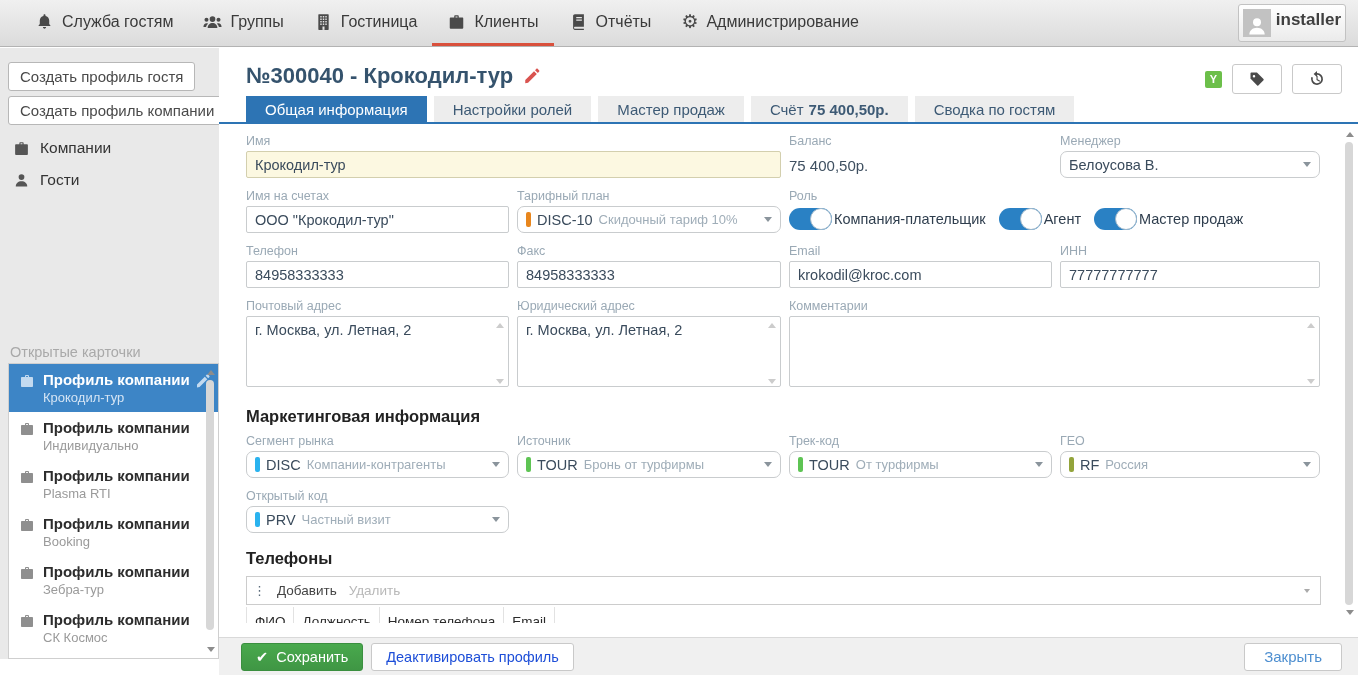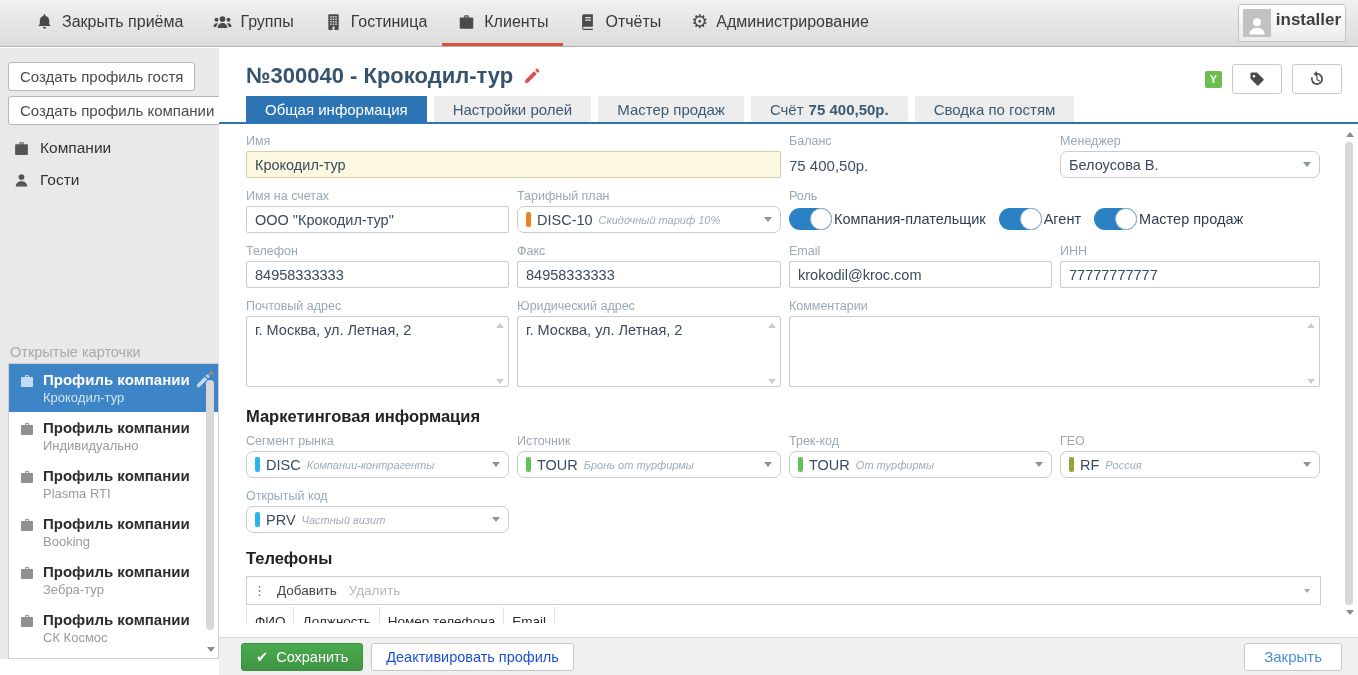--- a/index.html
+++ b/index.html
@@ -79,21 +79,21 @@
   .control { height:27px; border:1px solid #c9ccce; border-radius:2px; background:#fff; font-size:14.5px;
              color:#3a4b5c; padding:0 8px; width:100%; font-family:"Liberation Sans", sans-serif; }
   input.control { outline:none; }
   .yellow { background:#fcf8e1; border-color:#d3cfae; }
   .static-val { font-size:15px; color:#3f5061; padding-top:6px; }
   .select { display:flex; align-items:center; cursor:pointer;border-radius:7px; }
   .caret { margin-left:auto; width:0; height:0; border-left:4px solid transparent;
            border-right:4px solid transparent; border-top:5px solid #8a949c; flex:none; }
   .marker { width:5px; height:15px; border-radius:2px; margin-right:6px; flex:none; }
   .sel-code { color:#3a4b5c; font-size:14.5px; margin-right:6px; white-space:nowrap; }
-  .sel-desc { color:#9fadb8; font-size:11px; white-space:nowrap; overflow:hidden;font-style:italic; }
+  .sel-desc { color:#9fadb8; font-size:13px; white-space:nowrap; overflow:hidden; }
   .ta { position:relative; height:71px; border:1px solid #c9ccce; border-radius:2px; background:#fff;
         font-size:14.5px; color:#3a4b5c; padding:5px 16px 5px 8px; width:100%; resize:none; outline:none;
         font-family:"Liberation Sans", sans-serif; }
   .ta-wrap { position:relative; }
   .ta-arrow { position:absolute; right:5px; width:0; height:0; border-left:4px solid transparent;
               border-right:4px solid transparent; }
   .ta-arrow.up { top:7px; border-bottom:5px solid #ccc; }
   .ta-arrow.down { bottom:7px; border-top:5px solid #ccc; }
 
   .toggles { display:flex; align-items:center; margin-top:5px; }
@@ -128,21 +128,21 @@
 </head>
 <body>
 
 <div class="app">
 
   <header class="topnav">
     <div class="nav-item">
       <svg viewBox="0 0 16 16">
           <path d="M8 1.2c.5 0 .9.4.9.9v.5c1.9.4 3.3 2 3.3 4v3.1l1.3 1.9H2.5l1.3-1.9V6.6c0-2 1.4-3.6 3.3-4v-.5c0-.5.4-.9.9-.9zM6.6 12.5h2.8c0 .8-.6 1.4-1.4 1.4s-1.4-.6-1.4-1.4z"></path>
         </svg>
-      <span>Закрыть приёма</span>
+      <span>Служба гостям</span>
     </div>
     <div class="nav-item">
       <svg viewBox="0 0 18 16">
           <circle cx="9" cy="5.2" r="2.7"></circle>
           <path d="M4.4 13.6c0-2.6 2.1-4.6 4.6-4.6s4.6 2 4.6 4.6z"></path>
           <circle cx="3.3" cy="5.8" r="1.9"></circle>
           <path d="M.4 12.8c0-2 1.3-3.5 3-3.5.5 0 1 .1 1.4.4-1 .9-1.7 2-1.9 3.1z"></path>
           <circle cx="14.7" cy="5.8" r="1.9"></circle>
           <path d="M17.6 12.8h-2.5c-.2-1.1-.9-2.2-1.9-3.1.4-.3.9-.4 1.4-.4 1.7 0 3 1.5 3 3.5z"></path>
         </svg>

